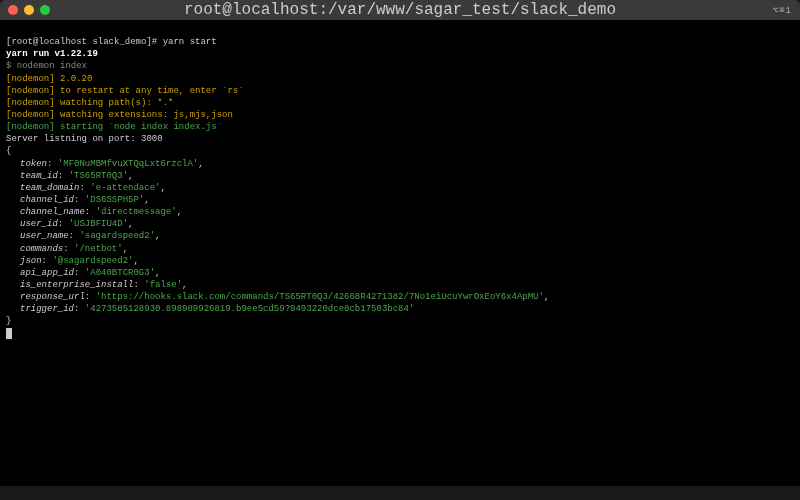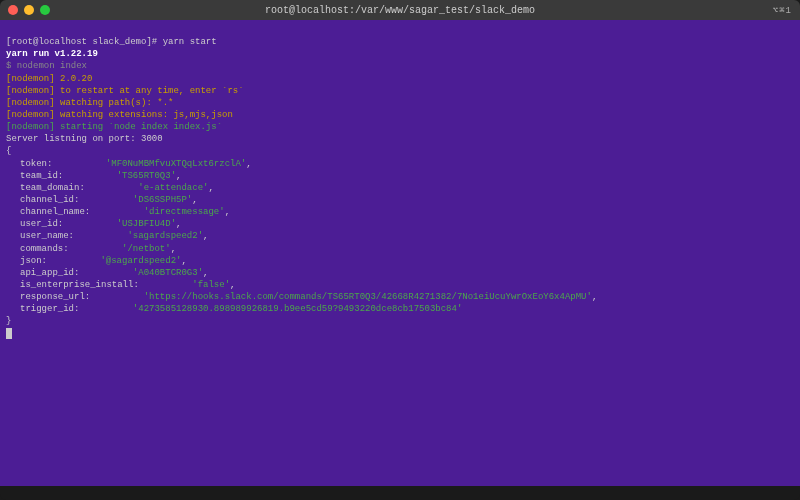--- a/index.html
+++ b/index.html
@@ -27,45 +27,45 @@
     }
     .light { width: 10px; height: 10px; border-radius: 50%; }
     .light.red { background: #ff5f56; }
     .light.yellow { background: #ffbd2e; }
     .light.green { background: #27c93f; }
     .title {
       position: absolute;
       left: 0; right: 0;
       text-align: center;
       color: #ccc;
-      font-size: 10px;
+      font-size: 16px;
       font-weight: 500;
       pointer-events: none;
     }
     .titlebar-right {
       margin-left: auto;
       color: #aaa;
       font-size: 9px;
       letter-spacing: 1px;
     }
     .terminal {
-      background: #4c1d95;
+      background: #000000;
       height: calc(500px - 20px - 14px);
       padding: 4px 6px;
       overflow: hidden;
       line-height: 1.35;
       white-space: pre;
     }
     .prompt-line { color: #ccc; }
     .white-bold { color: #fff; font-weight: bold; }
     .dim { color: #888; }
     .yellow { color: #c9a000; }
     .green { color: #4ca64c; }
-    .green-str { color: #4ca64c; margin-left: 48px; }
-    .key { color: #ccc; }
+    .green-str { color: #4ca64c; }
+    .key { color: #ccc; font-style: italic; }
     .punct { color: #ccc; }
     .cursor {
       display: inline-block;
       width: 6px;
       height: 11px;
       background: #ccc;
       vertical-align: text-bottom;
     }
     .bottom-bar {
       height: 14px;

